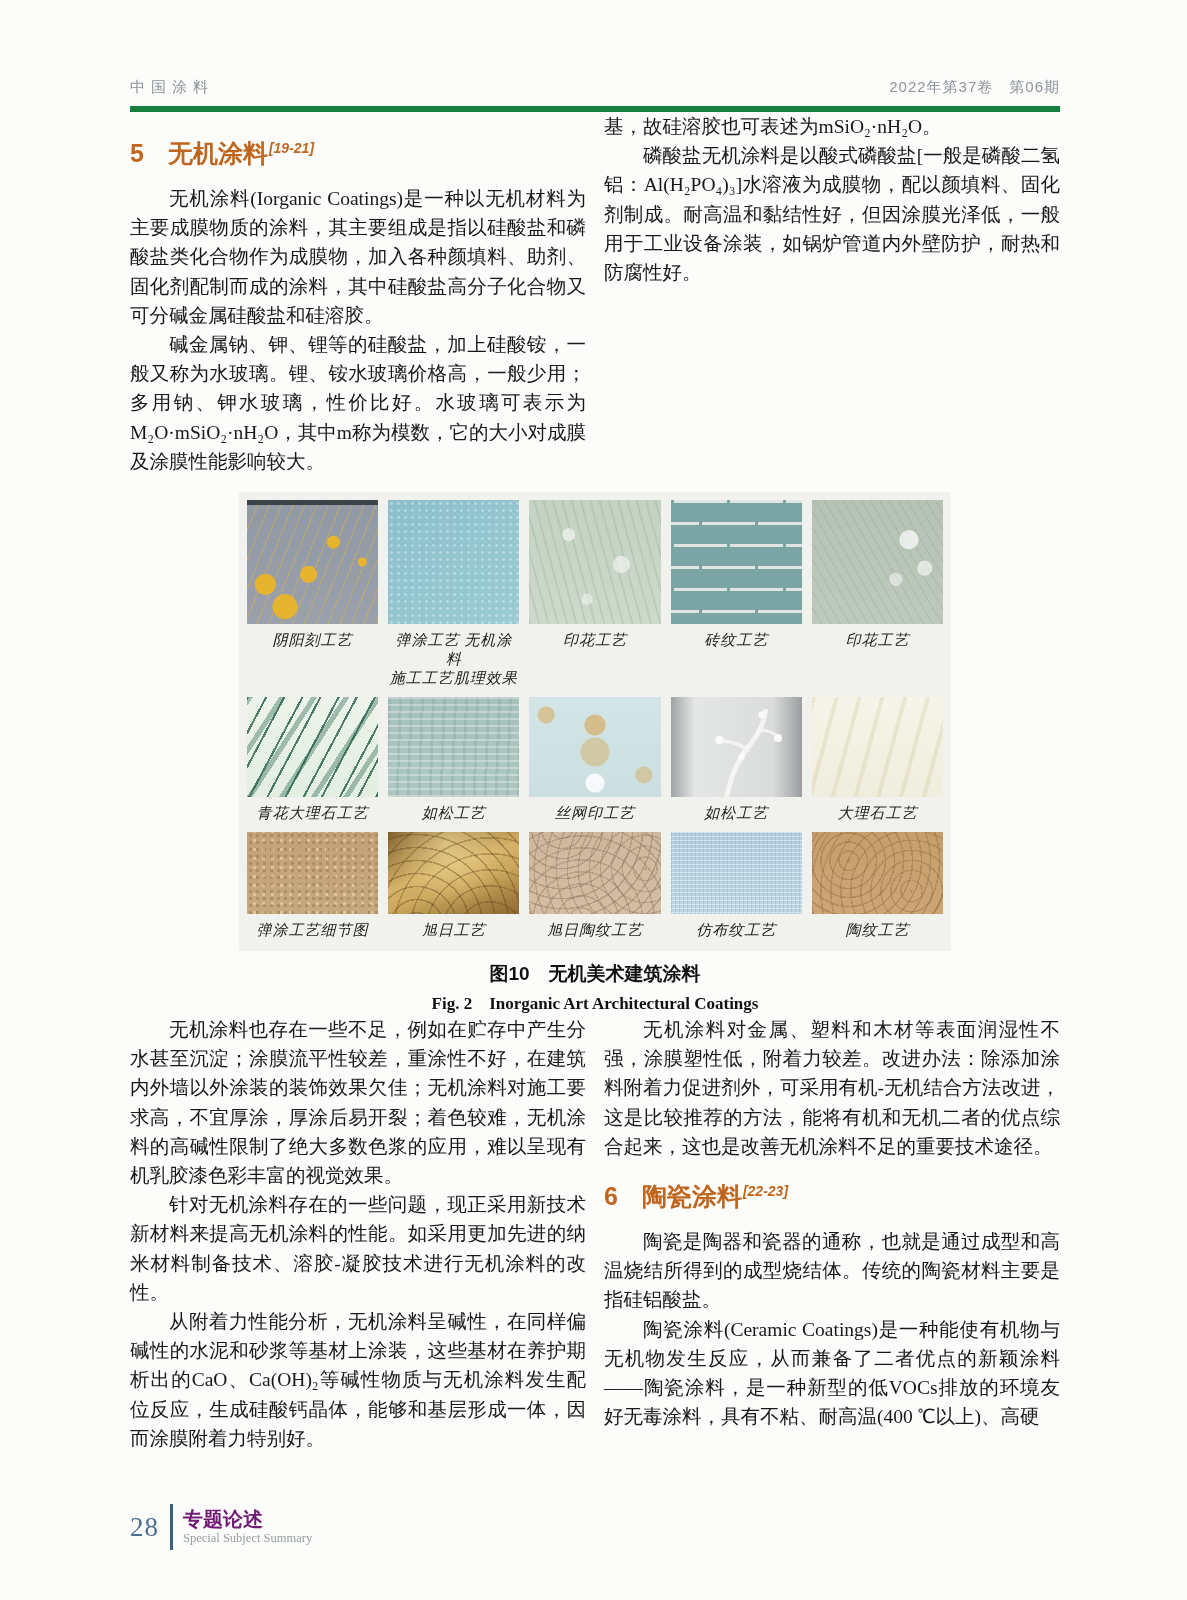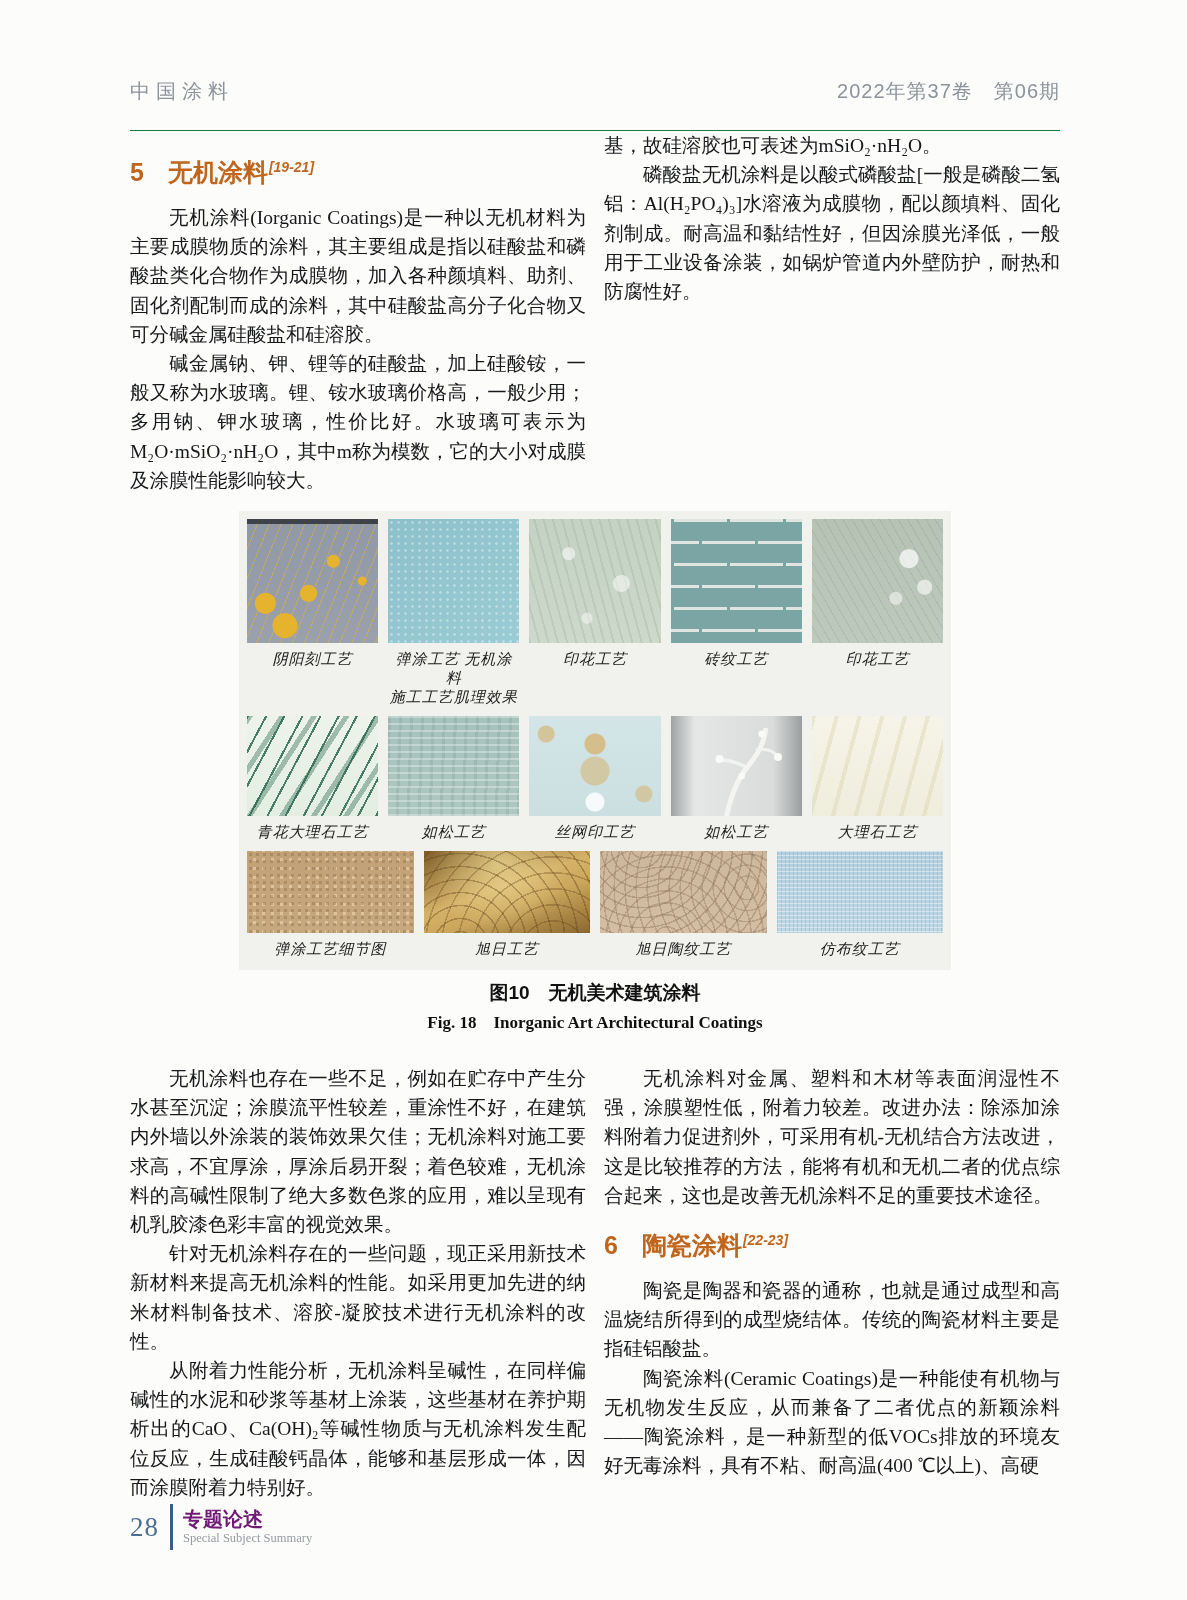--- a/index.html
+++ b/index.html
@@ -10,22 +10,22 @@
     overflow:hidden;
     font-family:"Liberation Serif", serif;
     color:#17181a;
     margin:0 auto;
   }
   .content{padding:78px 127px 0 130px;}
 
   
   .page-header{
     display:flex;justify-content:space-between;align-items:flex-end;
-    font-size:20px;color:#8c939b;
-    padding-bottom:25px;border-bottom:1px solid #15803d;
+    font-size:15px;color:#8c939b;
+    padding-bottom:9px;border-bottom:6px solid #15803d;
     font-family:"Liberation Sans", sans-serif;
   }
   .journal-name{letter-spacing:6px;}
   .issue-info{letter-spacing:1px;}
 
   
   .section-heading{
     margin:26px 0 12px 0;
     font-family:"Liberation Sans", sans-serif;
     font-weight:bold;font-size:25px;color:#c0651c;
@@ -54,21 +54,21 @@
   .row3 .tile-img{height:82px;}
   .tile-label{
     text-align:center;font-size:15px;line-height:19px;
     padding:7px 0 9px 0;font-style:italic;white-space:pre-line;
     color:#1b1b1b;letter-spacing:1px;
   }
   .fig-caption{text-align:center;margin-top:10px;}
   .cap-zh{font-family:"Liberation Sans", sans-serif;font-weight:bold;font-size:19px;color:#111;}
   .cap-en{font-weight:bold;font-size:17px;color:#111;margin-top:5px;}
 
-  .bottom-block{margin-top:30px;}
+  .bottom-block{}
 
   
   .t11{background-image:
     linear-gradient(to bottom, rgba(40,44,52,.8) 0 5px, rgba(0,0,0,0) 5px),
     radial-gradient(circle at 14% 68%, #e6b32f 0 10px, rgba(0,0,0,0) 11px),
     radial-gradient(circle at 29% 86%, #e6b32f 0 12px, rgba(0,0,0,0) 13px),
     radial-gradient(circle at 47% 60%, #e6b32f 0 8px, rgba(0,0,0,0) 9px),
     radial-gradient(circle at 66% 34%, #e6b32f 0 6px, rgba(0,0,0,0) 7px),
     radial-gradient(circle at 88% 50%, #e6b32f 0 4px, rgba(0,0,0,0) 5px),
     repeating-linear-gradient(112deg, rgba(230,179,47,.5) 0 1px, rgba(0,0,0,0) 1px 11px),
@@ -234,25 +234,29 @@
               <div class="tile-label">旭日工艺</div>
             </div>
           <div class="tile">
               <div class="tile-img t33"></div>
               <div class="tile-label">旭日陶纹工艺</div>
             </div>
           <div class="tile">
               <div class="tile-img t34"></div>
               <div class="tile-label">仿布纹工艺</div>
             </div>
+          <div class="tile">
+              <div class="tile-img t35"></div>
+              <div class="tile-label">陶纹工艺</div>
+            </div>
         </div>
       </div>
       <figcaption class="fig-caption">
         <div class="cap-zh">图10　无机美术建筑涂料</div>
-        <div class="cap-en">Fig. 18　Inorganic Art Architectural Coatings</div>
+        <div class="cap-en">Fig. 2　Inorganic Art Architectural Coatings</div>
       </figcaption>
     </figure>
 
     <div class="two-col bottom-block">
       <div class="col">
         <p class="body-p">无机涂料也存在一些不足，例如在贮存中产生分水甚至沉淀；涂膜流平性较差，重涂性不好，在建筑内外墙以外涂装的装饰效果欠佳；无机涂料对施工要求高，不宜厚涂，厚涂后易开裂；着色较难，无机涂料的高碱性限制了绝大多数色浆的应用，难以呈现有机乳胶漆色彩丰富的视觉效果。</p>
         <p class="body-p">针对无机涂料存在的一些问题，现正采用新技术新材料来提高无机涂料的性能。如采用更加先进的纳米材料制备技术、溶胶-凝胶技术进行无机涂料的改性。</p>
         <p class="body-p">从附着力性能分析，无机涂料呈碱性，在同样偏碱性的水泥和砂浆等基材上涂装，这些基材在养护期析出的CaO、Ca(OH)₂等碱性物质与无机涂料发生配位反应，生成硅酸钙晶体，能够和基层形成一体，因而涂膜附着力特别好。</p>
       </div>
       <div class="col">

